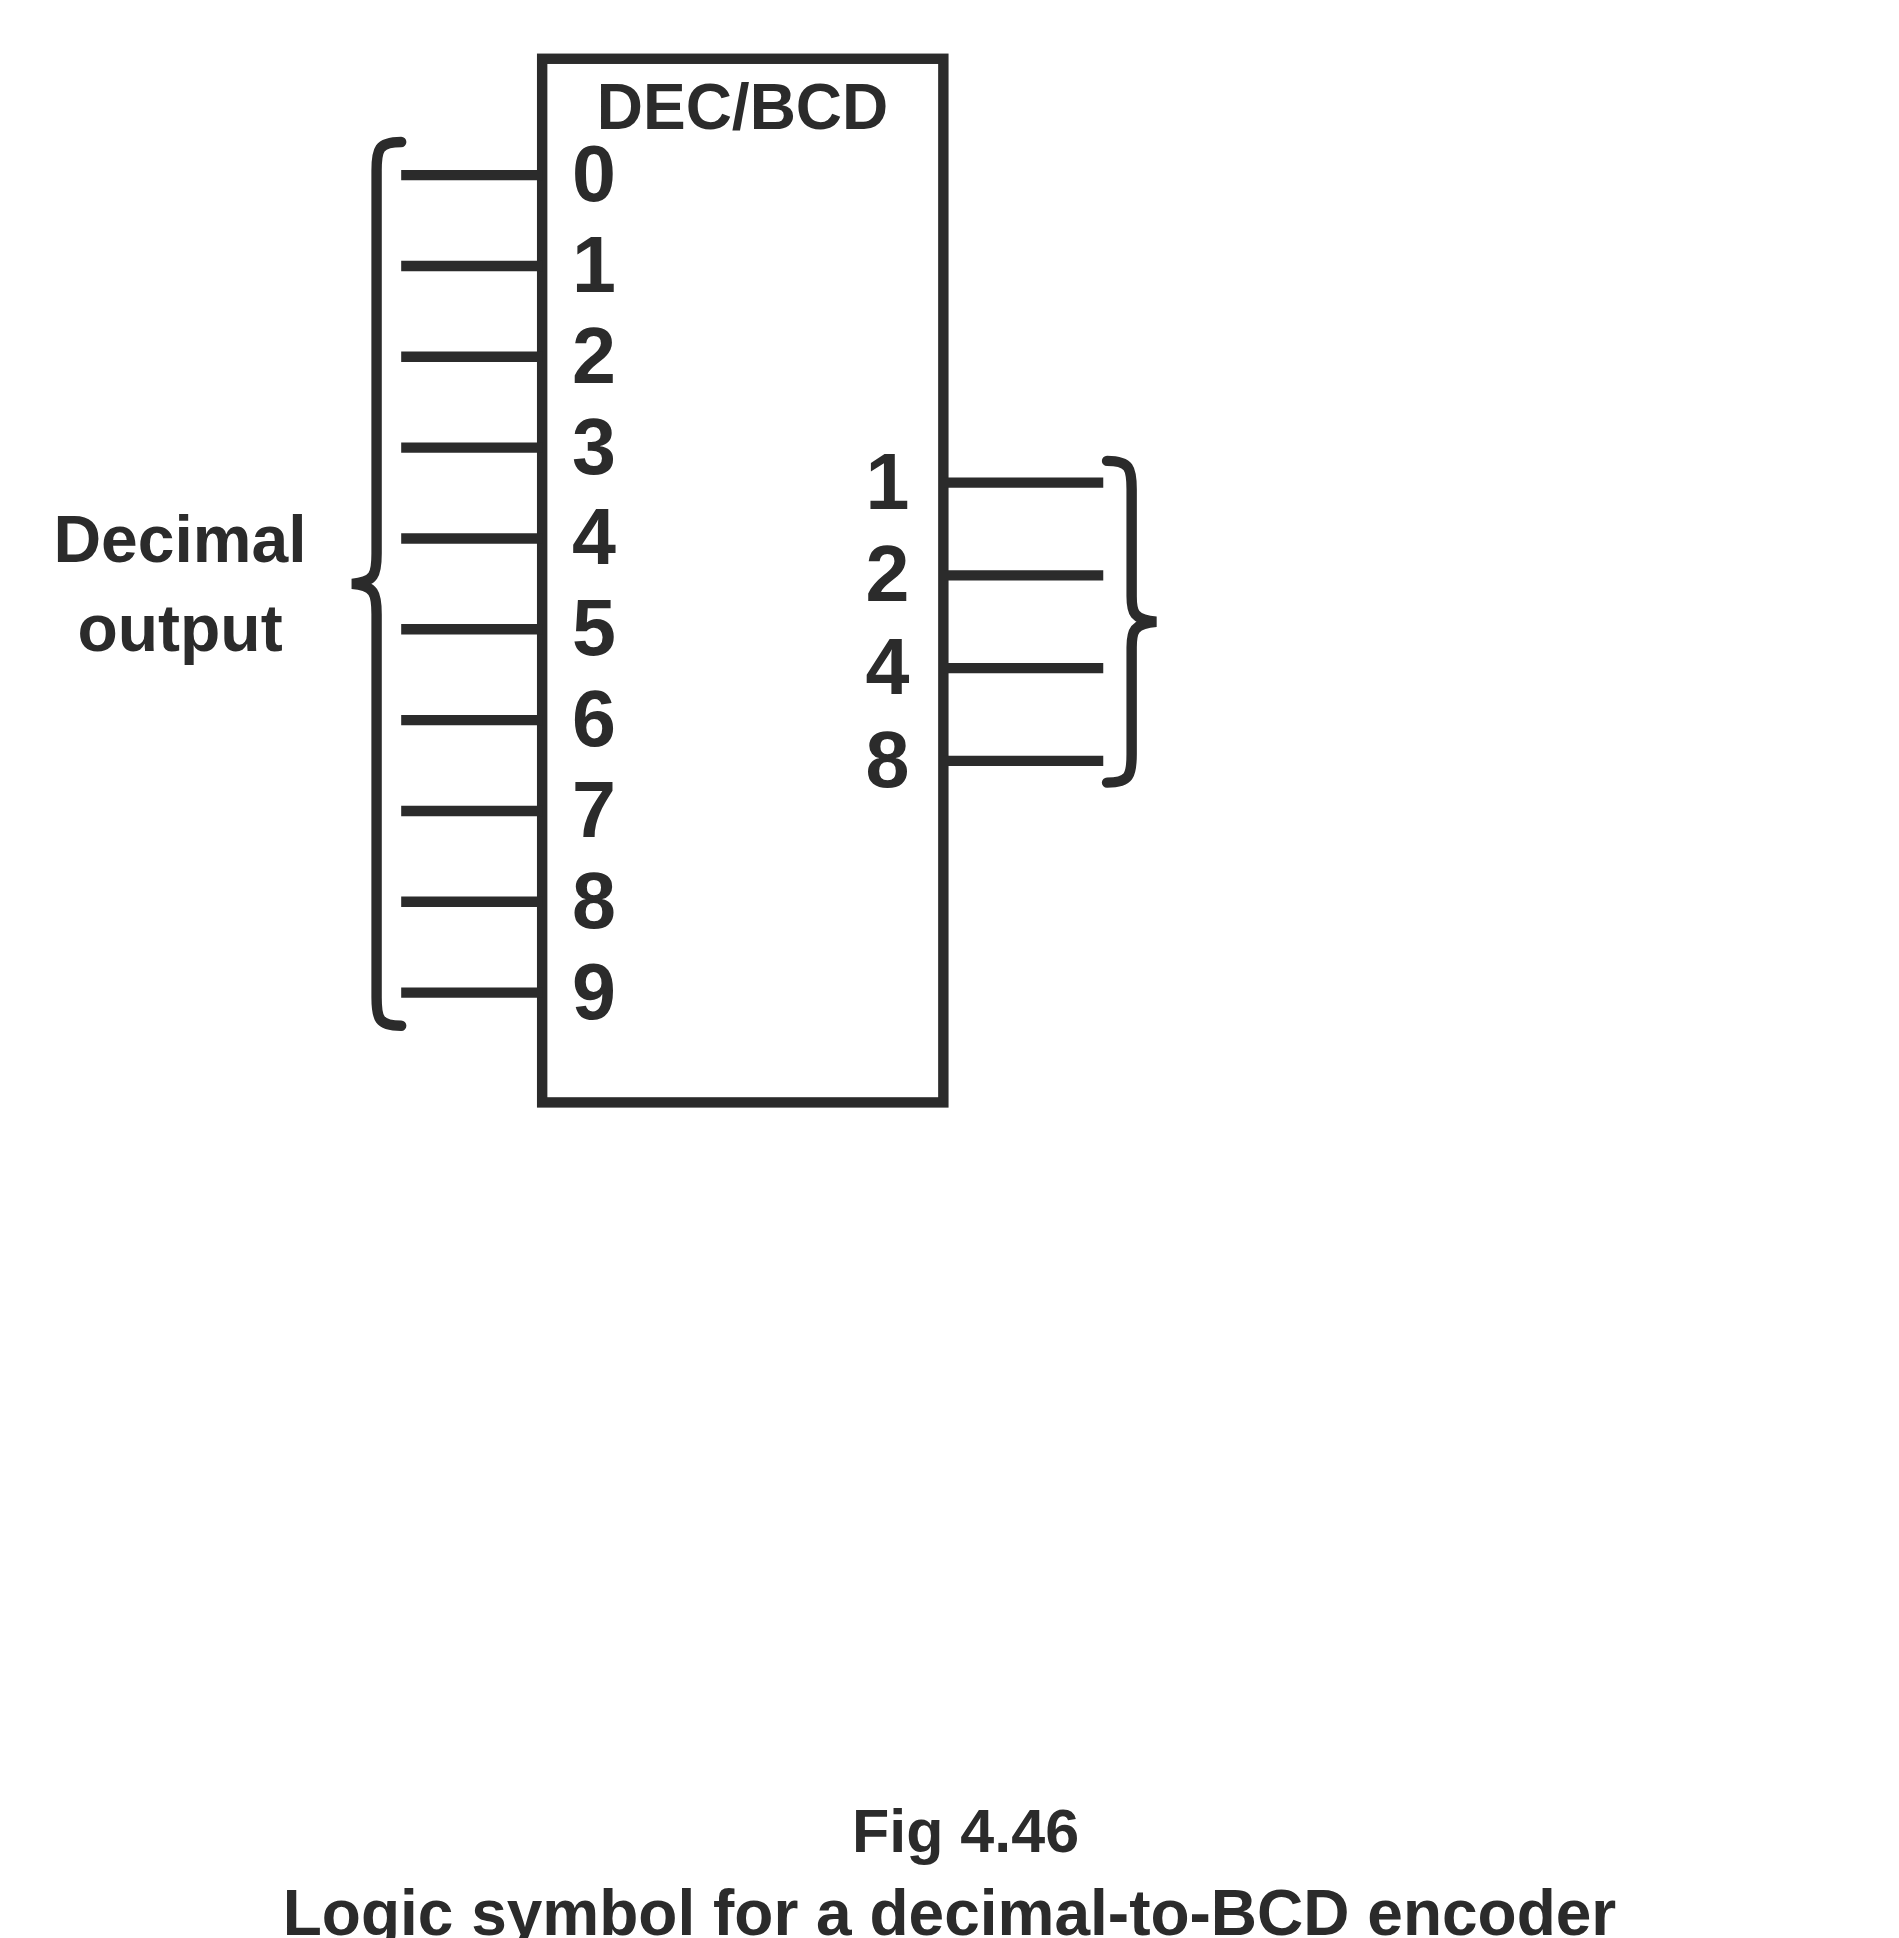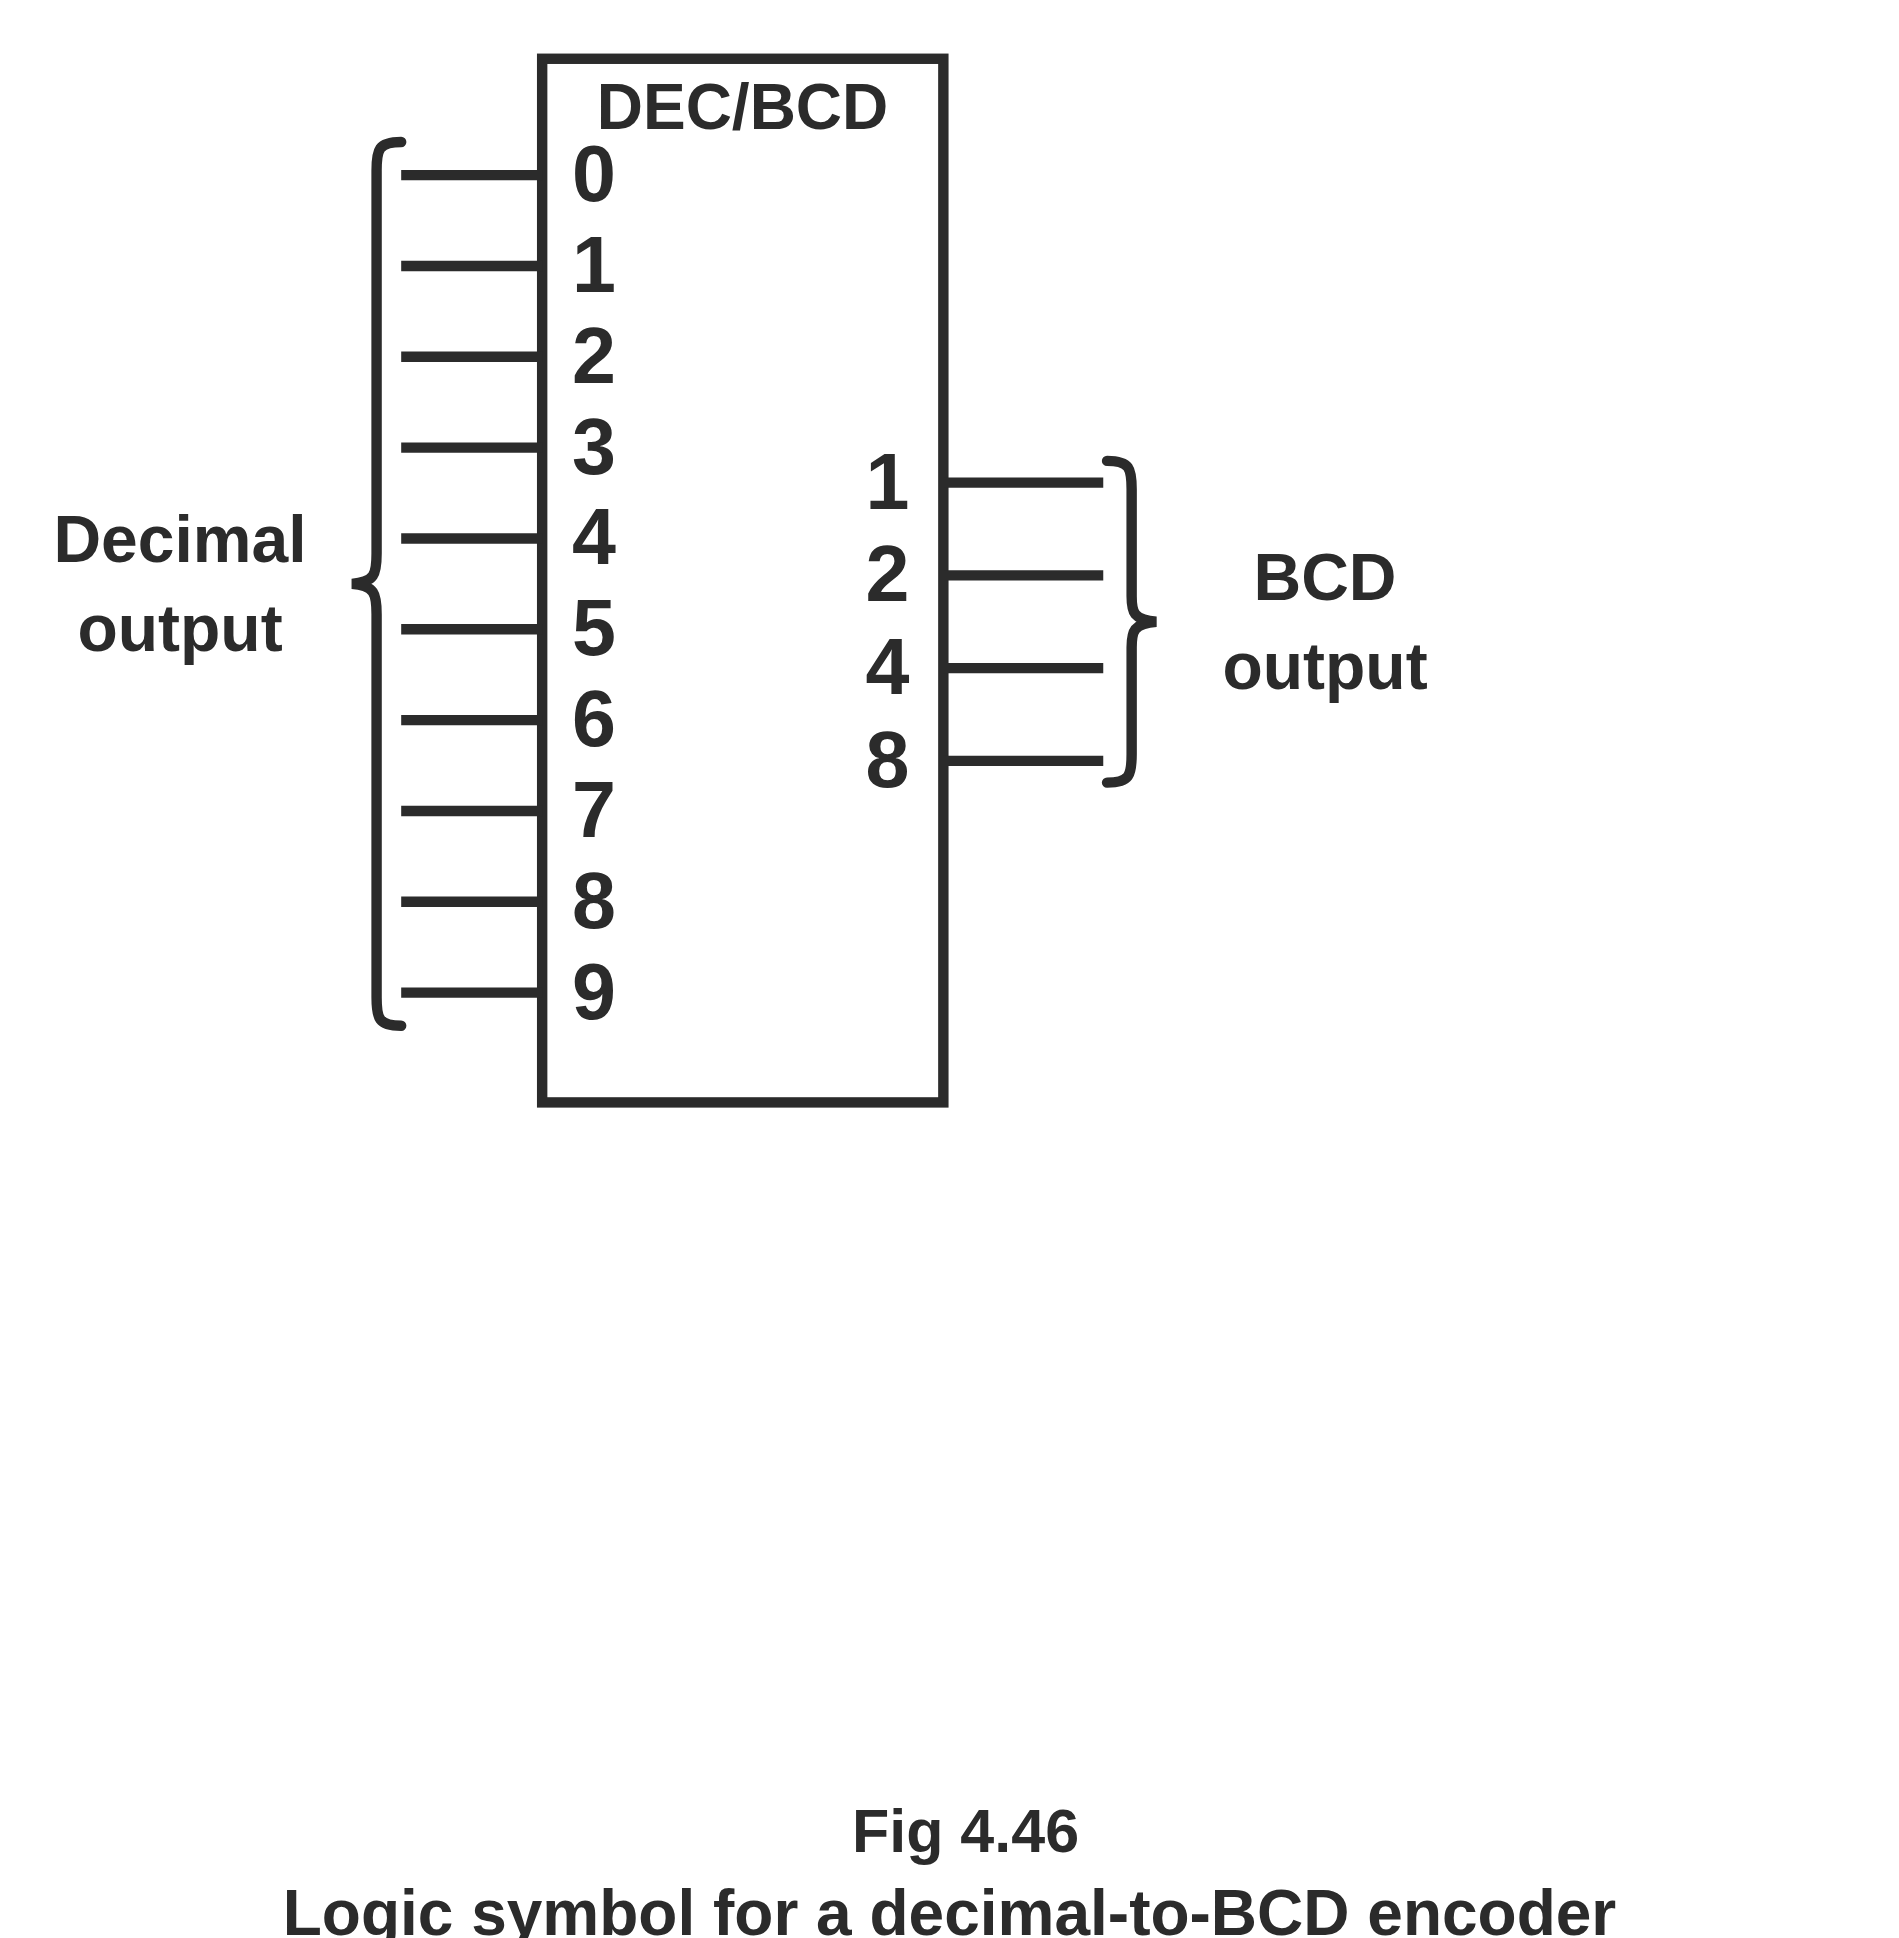--- a/index.html
+++ b/index.html
@@ -139,20 +139,18 @@
   <div class="txt pin pin-in" style="top:902px">8</div>
   <div class="txt pin pin-in" style="top:993px">9</div>
 
   <div class="txt pin pin-out" style="top:483px">1</div>
   <div class="txt pin pin-out" style="top:575px">2</div>
   <div class="txt pin pin-out" style="top:668px">4</div>
   <div class="txt pin pin-out" style="top:761px">8</div>
 
   <div class="txt group-label input-group-label">Decimal
 output</div>
-  <div class="txt group-label output-group-label">BCD
-output</div>
 
   <div class="txt caption-figure">Fig 4.46</div>
   <div class="txt caption-title">Logic symbol for a decimal-to-BCD encoder</div>
 
 </div>
 
 
 </body></html>

